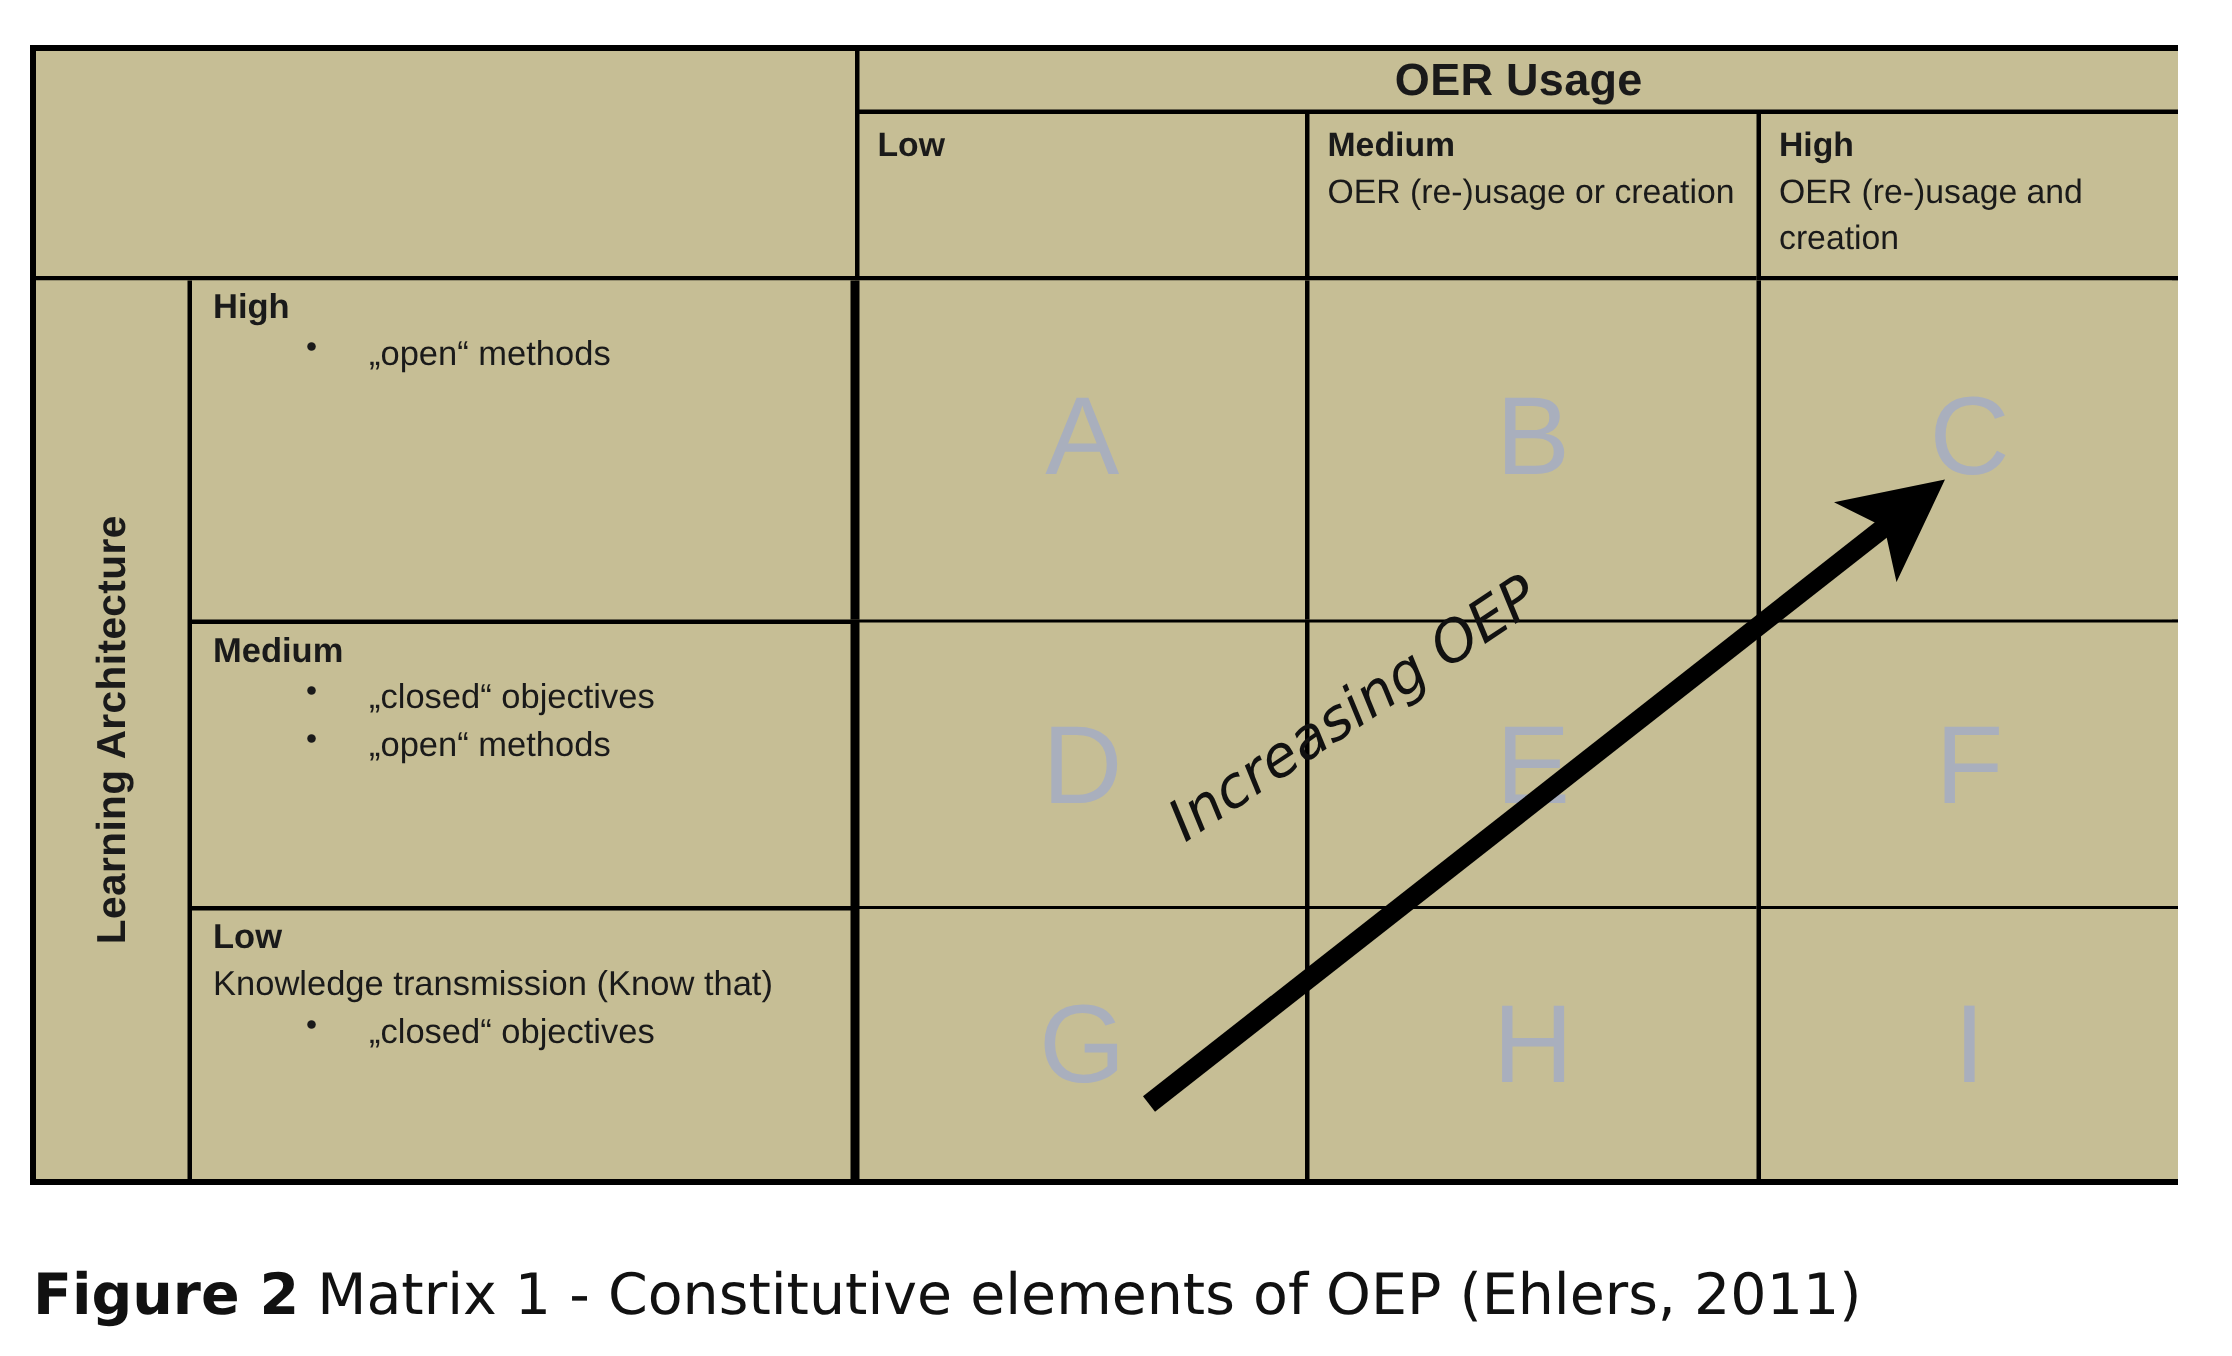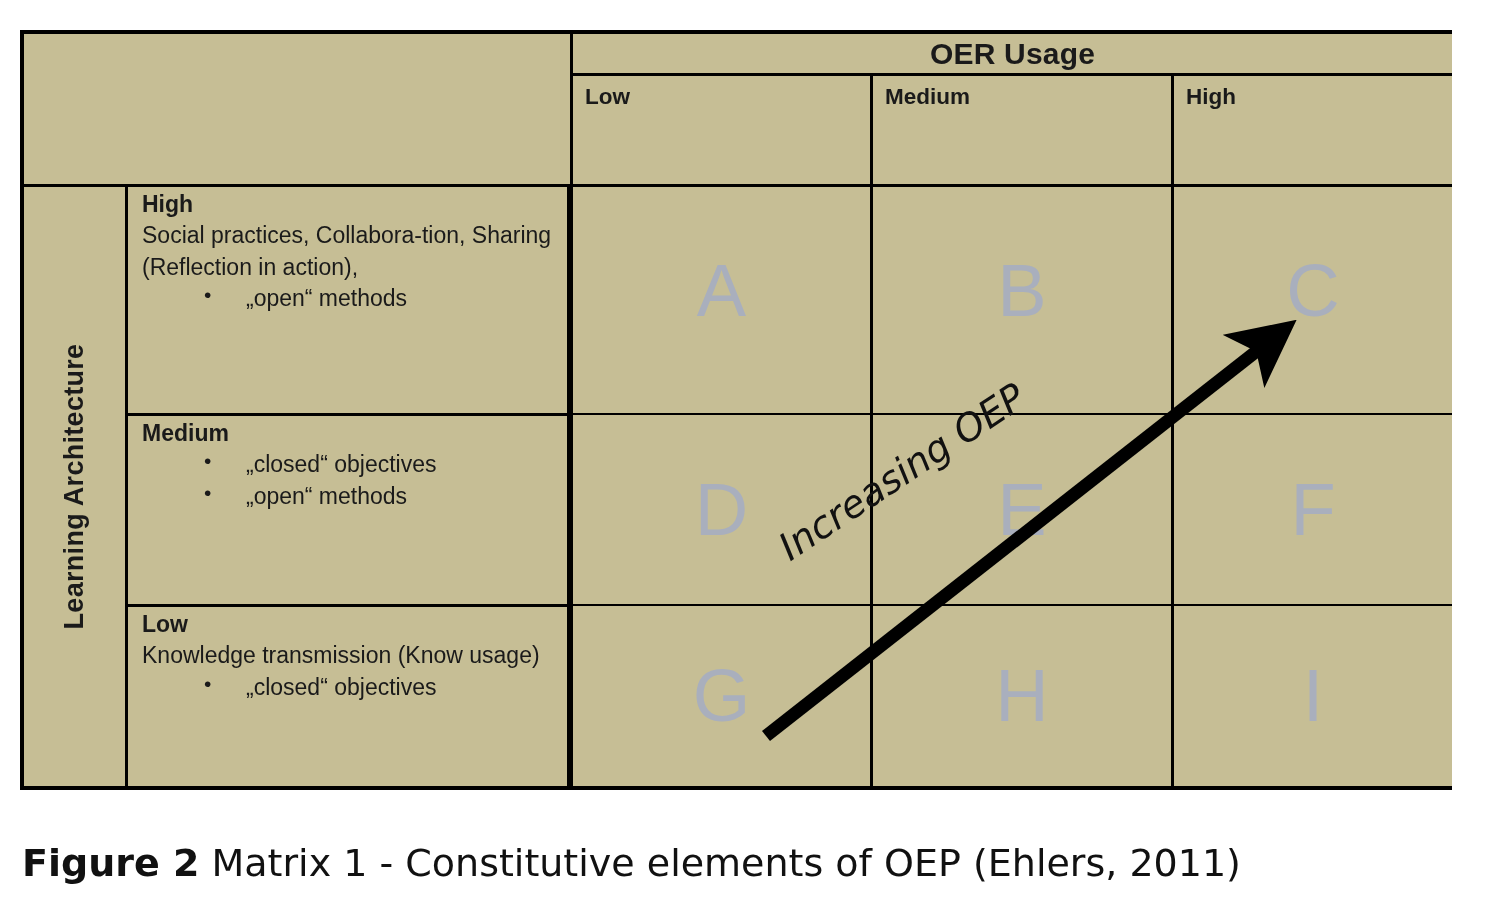--- a/index.html
+++ b/index.html
@@ -199,49 +199,50 @@
     <div class="cell hdr-title">OER Usage</div>
 
     <div class="cell hdr-left-blank"></div>
 
     <div class="cell hdr-col hdr-c1">
       <span class="lvl">Low</span>
     </div>
 
     <div class="cell hdr-col hdr-c2">
       <span class="lvl">Medium</span>
+      <span class="desc">OER (re-)usage  or creation</span>
     </div>
 
     <div class="cell hdr-col hdr-c3">
       <span class="lvl">High</span>
+      <span class="desc">OER (re-)usage and creation</span>
     </div>
 
     <div class="cell axis-title">
       <span>Learning Architecture</span>
     </div>
 
     <div class="cell rowdesc r1">
       <span class="lvl">High</span>
-      <span class="desc">Social practices, Collabora-tion, Sharing (Reflection in action),</span>
       <ul>
         <li>„open“ methods</li>
       </ul>
     </div>
 
     <div class="cell rowdesc r2">
       <span class="lvl">Medium</span>
       <ul>
         <li>„closed“ objectives</li>
         <li>„open“ methods</li>
       </ul>
     </div>
 
     <div class="cell rowdesc r3">
       <span class="lvl">Low</span>
-      <span class="desc">Knowledge transmission (Know usage)</span>
+      <span class="desc">Knowledge transmission (Know that)</span>
       <ul>
         <li>„closed“ objectives</li>
       </ul>
     </div>
 
     <div class="cell gcell gc1 gr1">
       <span class="lt">A</span>
     </div>
     <div class="cell gcell gc2 gr1">
       <span class="lt">B</span>

